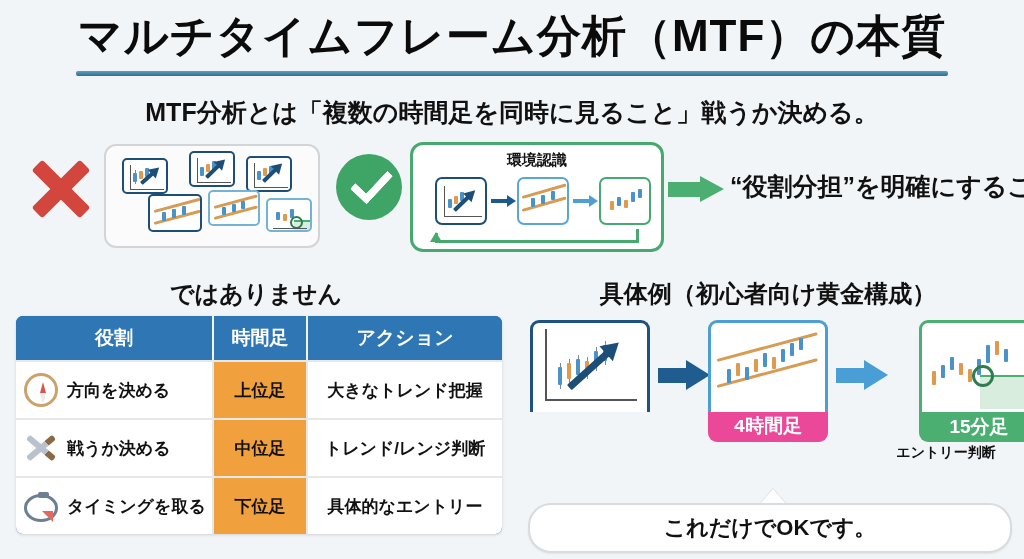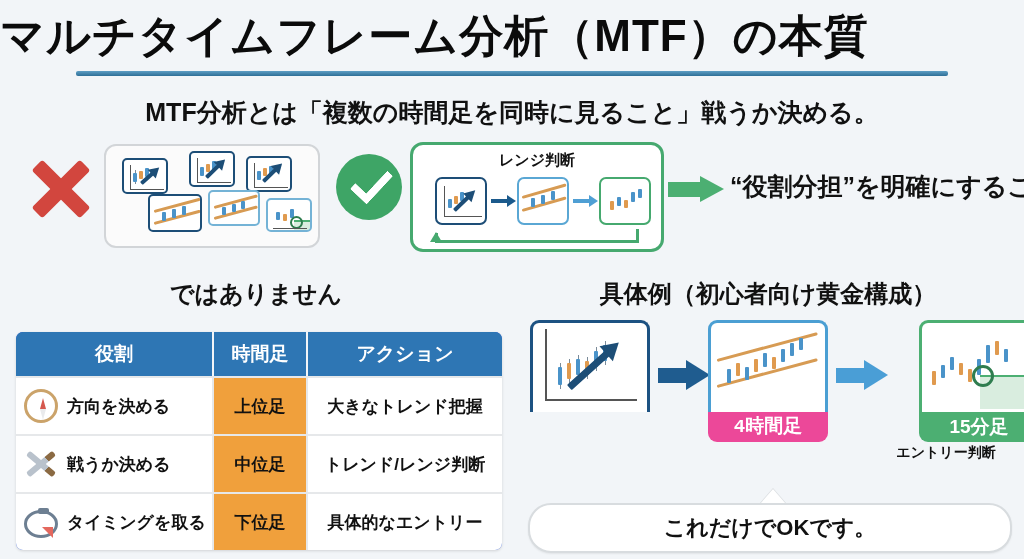--- a/index.html
+++ b/index.html
@@ -6,21 +6,21 @@
   body{
     width:1024px;height:559px;overflow:hidden;
     background:#f2f5f8;
     font-family:"Liberation Sans","DejaVu Sans",sans-serif;
     color:#111;
     -webkit-font-smoothing:antialiased;
   }
   .page{position:relative;width:1024px;height:559px;}
 
   
-  .title-wrap{position:absolute;left:0;top:8px;width:1024px;text-align:left;}
+  .title-wrap{position:absolute;left:0;top:8px;width:1024px;text-align:center;}
   .title{
     font-size:44px;font-weight:700;letter-spacing:1px;color:#0b0b0b;
     line-height:1.25;white-space:nowrap;
   }
   .title-rule{
     margin:8px auto 0;width:872px;height:5px;border-radius:2px;
     background:linear-gradient(#5d9ec4,#2f6f97);
   }
   .subtitle{
     position:absolute;left:0;top:96px;width:1024px;text-align:center;
@@ -102,21 +102,21 @@
     font-size:25px;font-weight:700;color:#111;white-space:nowrap;
   }
 
   
   .sec-h{position:absolute;font-size:24px;font-weight:700;color:#111;white-space:nowrap;}
   .sec-left{left:0;top:278px;width:512px;text-align:center;}
   .sec-right{left:512px;top:278px;width:512px;text-align:center;}
 
   
   .tbl{
-    position:absolute;left:16px;top:332px;width:486px;
+    position:absolute;left:16px;top:316px;width:486px;
     border-collapse:separate;border-spacing:0;
     background:#1d4ed8;border-radius:7px;overflow:hidden;
     box-shadow:0 1px 3px rgba(0,0,0,.14);
   }
   .tbl th{
     background:#2e76b4;color:#fff;font-size:19px;font-weight:700;
     padding:9px 0;text-align:center;border-right:2px solid #f2f5f8;
   }
   .tbl th:last-child{border-right:none;}
   .tbl td{
@@ -292,21 +292,21 @@
         <div class="cdl up" style="left:22px;top:9px;height:9px;"></div>
         <div class="zone" style="left:26px;top:20px;width:16px;height:9px;"></div>
         <div class="ring" style="left:22px;top:16px;width:9px;height:9px;border-width:2px;"></div>
         <div class="axis-h" style="left:5px;top:28px;width:34px;height:1px;"></div>
       </div>
     </div>
 
     <div class="check"></div>
 
     <div class="good-box">
-      <div class="good-title">レンジ判断</div>
+      <div class="good-title">環境認識</div>
       <div class="flow-card c1" style="left:22px;">
         <div class="cdl up" style="left:11px;top:20px;height:9px;"></div>
         <div class="cdl dn" style="left:17px;top:17px;height:8px;"></div>
         <div class="cdl up" style="left:23px;top:13px;height:9px;"></div>
         <div class="up-arrow" style="left:16px;top:30px;width:28px;transform:rotate(-44deg);">
           <div class="ln" style="width:20px;height:4px;"></div>
           <div class="hd" style="left:18px;top:-4px;border-left-width:11px;border-top-width:6px;border-bottom-width:6px;"></div>
         </div>
         <div class="axis-v" style="left:7px;top:7px;height:31px;width:1px;"></div>
         <div class="axis-h" style="left:7px;top:37px;width:38px;height:1px;"></div>

